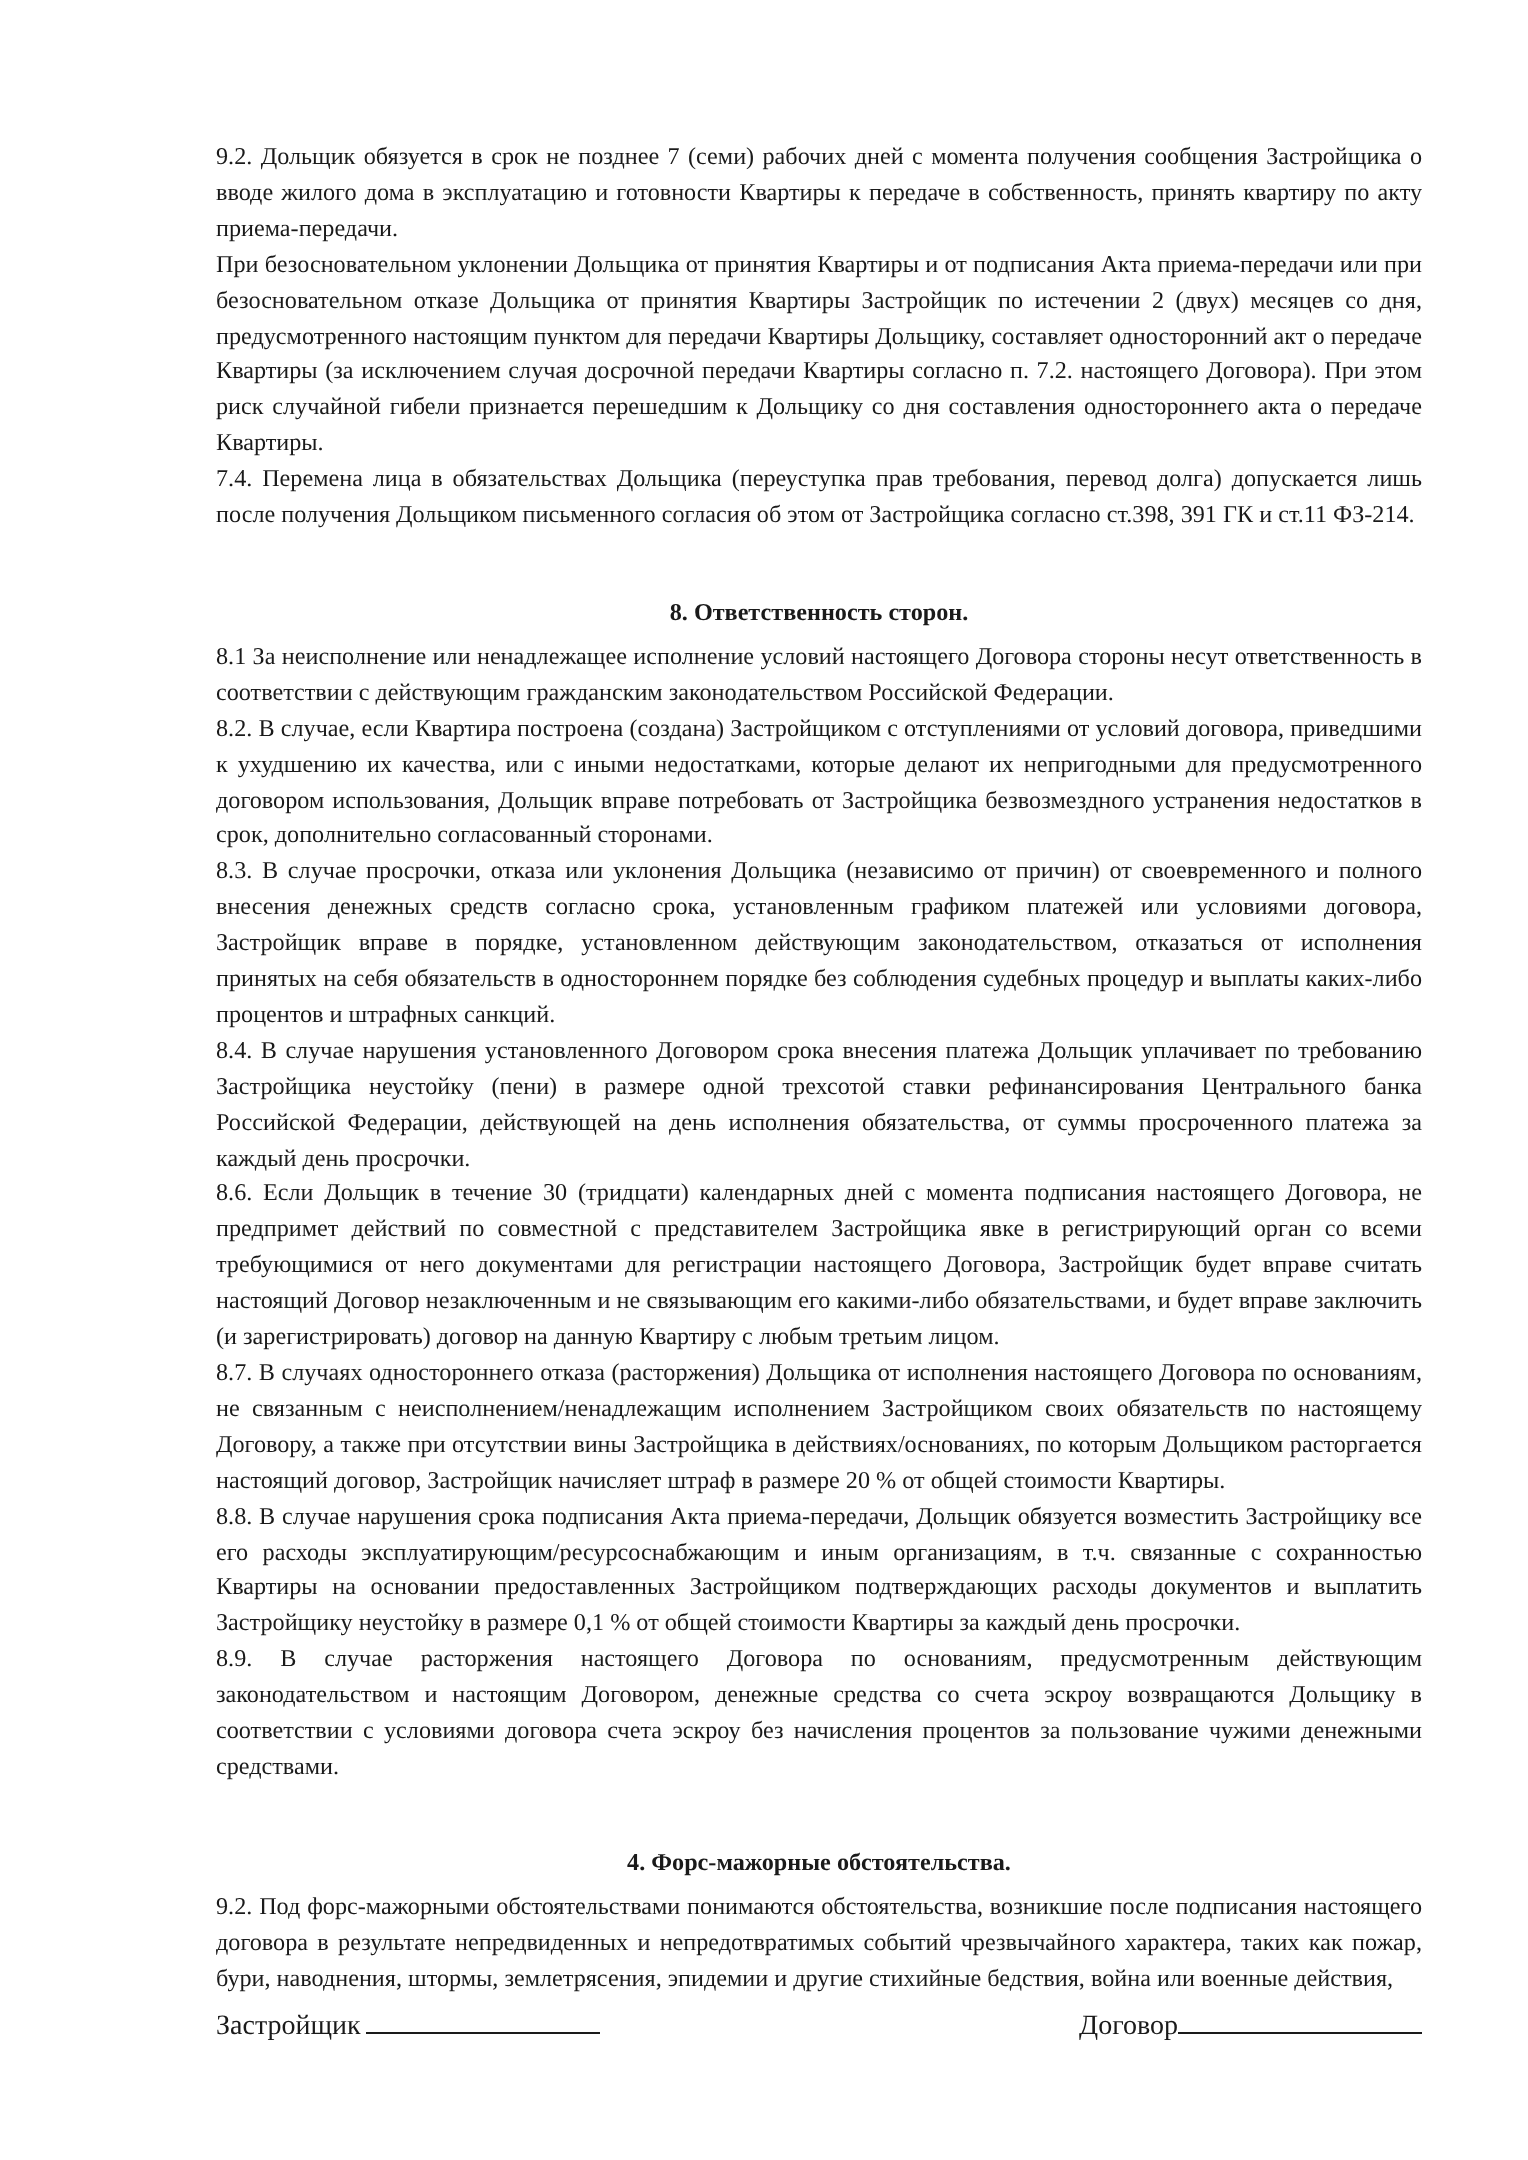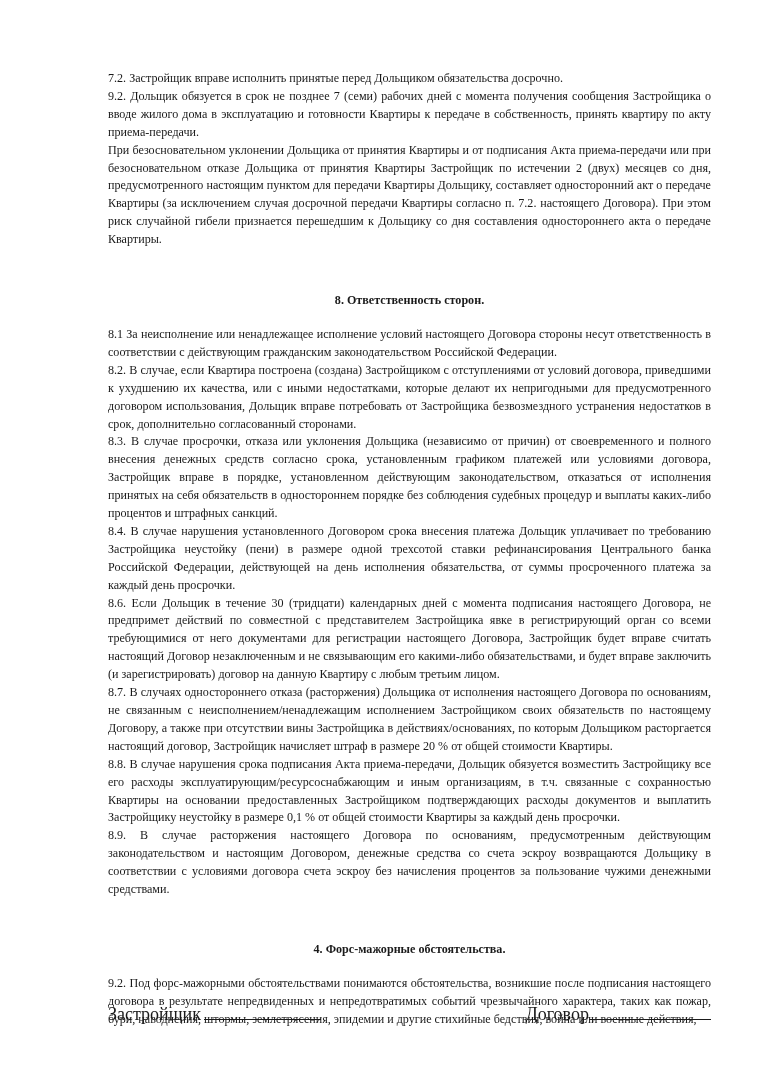--- a/index.html
+++ b/index.html
@@ -3,39 +3,39 @@
 <meta charset="utf-8">
 <style>
   html, body { margin: 0; padding: 0; background: #ffffff; }
   body { width: 764px; height: 1080px; position: relative; overflow: hidden; }
   .page {
     position: absolute; left: 108px; top: 70px; width: 603px;
     font-family: "Liberation Serif", serif; font-size: 12.1px; line-height: 17.9px;
     color: #1a1a1a;
   }
   .p { margin: 0; text-align: justify; }
-  .h { margin: 16px; text-align: center; font-weight: bold; }
+  .h { margin: 4px; text-align: center; font-weight: bold; }
   .gap1 { height: 27px; }
   .gap2 { height: 26px; }
   .sig {
     position: absolute; top: 1004px; left: 108px; width: 603px;
-    font-family: "Liberation Serif", serif; font-size: 18px; color: #1a1a1a;
+    font-family: "Liberation Serif", serif; font-size: 14px; color: #1a1a1a;
     display: flex; justify-content: space-between;
   }
   .sig .line { display: inline-block; border-bottom: 1px solid #1a1a1a; height: 12px; vertical-align: baseline; }
   .sig .l1 { width: 117px; margin-left: 3px; }
   .sig .l2 { width: 122px; }
 </style>
 </head>
 <body>
 
 <div class="page">
-  <p class="p">7.2. Застройщик вправе исполнить принятые перед Дольщиком обязательства досрочно.</p>
   <p class="p">9.2. Дольщик обязуется в срок не позднее 7 (семи) рабочих дней с момента получения сообщения Застройщика о вводе жилого дома в эксплуатацию и готовности Квартиры к передаче в собственность,  принять квартиру по акту приема-передачи.</p>
   <p class="p">При безосновательном уклонении Дольщика от принятия Квартиры и от подписания Акта приема-передачи или при безосновательном отказе Дольщика от принятия Квартиры Застройщик по истечении 2 (двух) месяцев со дня, предусмотренного настоящим пунктом для передачи Квартиры Дольщику, составляет односторонний акт о передаче Квартиры (за исключением случая досрочной передачи Квартиры согласно п. 7.2. настоящего Договора). При этом риск случайной гибели признается перешедшим к Дольщику со дня составления одностороннего акта о передаче Квартиры.</p>
+  <p class="p">7.4. Перемена лица в обязательствах Дольщика (переуступка прав требования, перевод долга) допускается лишь после получения Дольщиком письменного согласия об этом от Застройщика согласно ст.398, 391 ГК и ст.11 ФЗ-214.</p>
 
   <div class="gap1"></div>
   <p class="h">8. Ответственность сторон.</p>
   <p class="p">8.1 За неисполнение или ненадлежащее исполнение условий настоящего Договора стороны несут ответственность в соответствии с действующим гражданским законодательством Российской Федерации.</p>
   <p class="p">8.2. В случае,  если Квартира построена (создана) Застройщиком с отступлениями от условий договора, приведшими к ухудшению их качества, или с иными недостатками, которые делают их непригодными для предусмотренного договором использования, Дольщик вправе потребовать от Застройщика безвозмездного устранения недостатков в срок, дополнительно согласованный сторонами.</p>
   <p class="p">8.3. В случае просрочки, отказа или уклонения Дольщика (независимо от причин) от своевременного и полного внесения денежных средств согласно срока, установленным графиком платежей или условиями договора, Застройщик вправе в порядке, установленном действующим законодательством,  отказаться  от исполнения принятых на себя обязательств в одностороннем порядке без соблюдения судебных процедур и выплаты каких-либо процентов и штрафных санкций.</p>
   <p class="p">8.4. В случае нарушения установленного Договором срока внесения платежа Дольщик уплачивает по требованию Застройщика неустойку (пени) в размере одной трехсотой ставки рефинансирования Центрального банка Российской Федерации, действующей на день исполнения обязательства, от суммы просроченного платежа за каждый день просрочки.</p>
   <p class="p">8.6. Если Дольщик  в течение 30 (тридцати) календарных дней с момента подписания настоящего Договора, не предпримет действий по совместной с представителем Застройщика явке в регистрирующий орган со всеми требующимися от него документами для регистрации настоящего Договора, Застройщик будет вправе считать настоящий Договор незаключенным и не связывающим его какими-либо обязательствами, и будет вправе заключить (и зарегистрировать) договор на данную Квартиру с любым третьим лицом.</p>
   <p class="p">8.7. В случаях одностороннего отказа (расторжения) Дольщика от исполнения настоящего Договора по основаниям, не связанным с неисполнением/ненадлежащим исполнением Застройщиком своих обязательств по настоящему Договору, а также при отсутствии вины Застройщика в действиях/основаниях, по которым Дольщиком  расторгается настоящий договор, Застройщик  начисляет штраф в размере 20 % от общей стоимости Квартиры.</p>
   <p class="p">8.8. В случае нарушения срока подписания Акта приема-передачи, Дольщик обязуется возместить Застройщику все его расходы эксплуатирующим/ресурсоснабжающим и иным организациям, в т.ч. связанные с сохранностью Квартиры на основании предоставленных Застройщиком подтверждающих расходы документов и выплатить Застройщику неустойку в размере 0,1 % от общей стоимости Квартиры за каждый день просрочки.</p>

